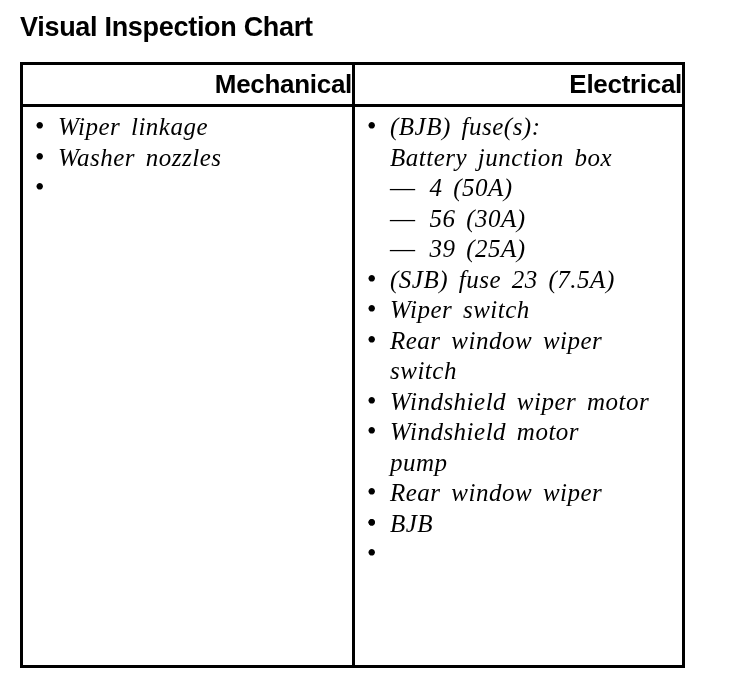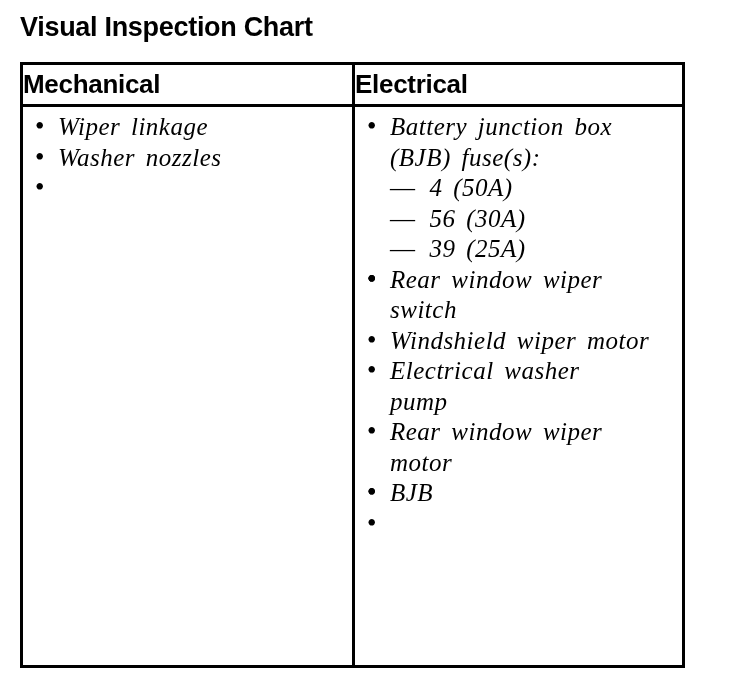--- a/index.html
+++ b/index.html
@@ -39,21 +39,21 @@
     flex:none;
     display:flex;
     height:42px;
     border-bottom:3px solid var(--ink);
   }
   .th {
     font-family:"Liberation Sans", sans-serif;
     font-weight:bold;
     font-size:26px;
     letter-spacing:-0.3px;
-    text-align:left;
+    text-align:right;
     line-height:38px;
   }
   .tbody { flex:1; display:flex; }
   .col1 { width:329px; flex:none; }
   .col2 { flex:1; border-left:3px solid var(--ink); }
   .td { padding-top:5px; }
   .item {
     position:relative;
     padding-left:35px;
     font-size:25px;
@@ -97,50 +97,51 @@
             <span class="bullet-marker">•</span>
             <span class="line">Washer nozzles</span>
           </div>
           <div class="item">
             <span class="bullet-marker">•</span>
           </div>
         </div>
       <div class="td col2">
           <div class="item">
             <span class="bullet-marker">•</span>
+            <span class="line">(BJB) fuse(s):</span>
             <span class="line">Battery junction box</span>
-            <span class="line">(BJB) fuse(s):</span>
           </div>
           <div class="item dash"><span class="dash-marker">—</span><span class="line">4 (50A)</span></div>
           <div class="item dash"><span class="dash-marker">—</span><span class="line">56 (30A)</span></div>
           <div class="item dash"><span class="dash-marker">—</span><span class="line">39 (25A)</span></div>
           <div class="item">
             <span class="bullet-marker">•</span>
+            <span class="line">(SJB) fuse 23 (7.5A)</span>
           </div>
           <div class="item">
             <span class="bullet-marker">•</span>
+            <span class="line">Wiper switch</span>
           </div>
           <div class="item">
             <span class="bullet-marker">•</span>
             <span class="line">Rear window wiper</span>
             <span class="line">switch</span>
           </div>
           <div class="item">
             <span class="bullet-marker">•</span>
             <span class="line">Windshield wiper motor</span>
           </div>
           <div class="item">
             <span class="bullet-marker">•</span>
-            <span class="line">Electrical washer</span>
+            <span class="line">Windshield motor</span>
             <span class="line">pump</span>
           </div>
           <div class="item">
             <span class="bullet-marker">•</span>
             <span class="line">Rear window wiper</span>
-            <span class="line">motor</span>
           </div>
           <div class="item">
             <span class="bullet-marker">•</span>
           </div>
           <div class="item">
             <span class="bullet-marker">•</span>
             <span class="line">BJB</span>
           </div>
           <div class="item">
             <span class="bullet-marker">•</span>

